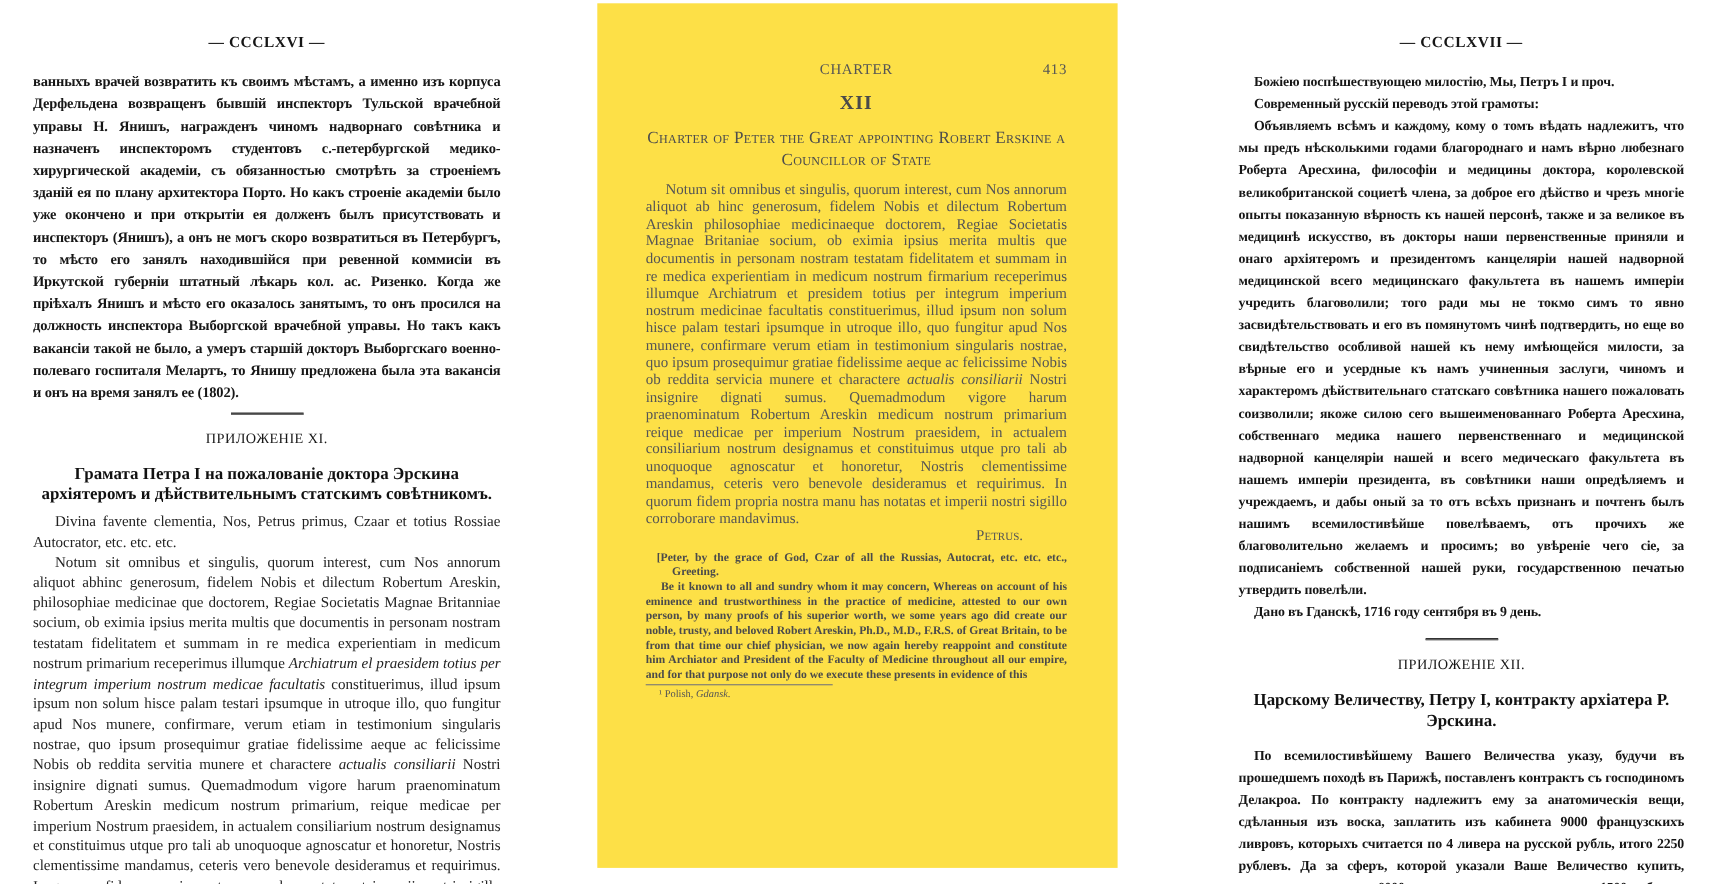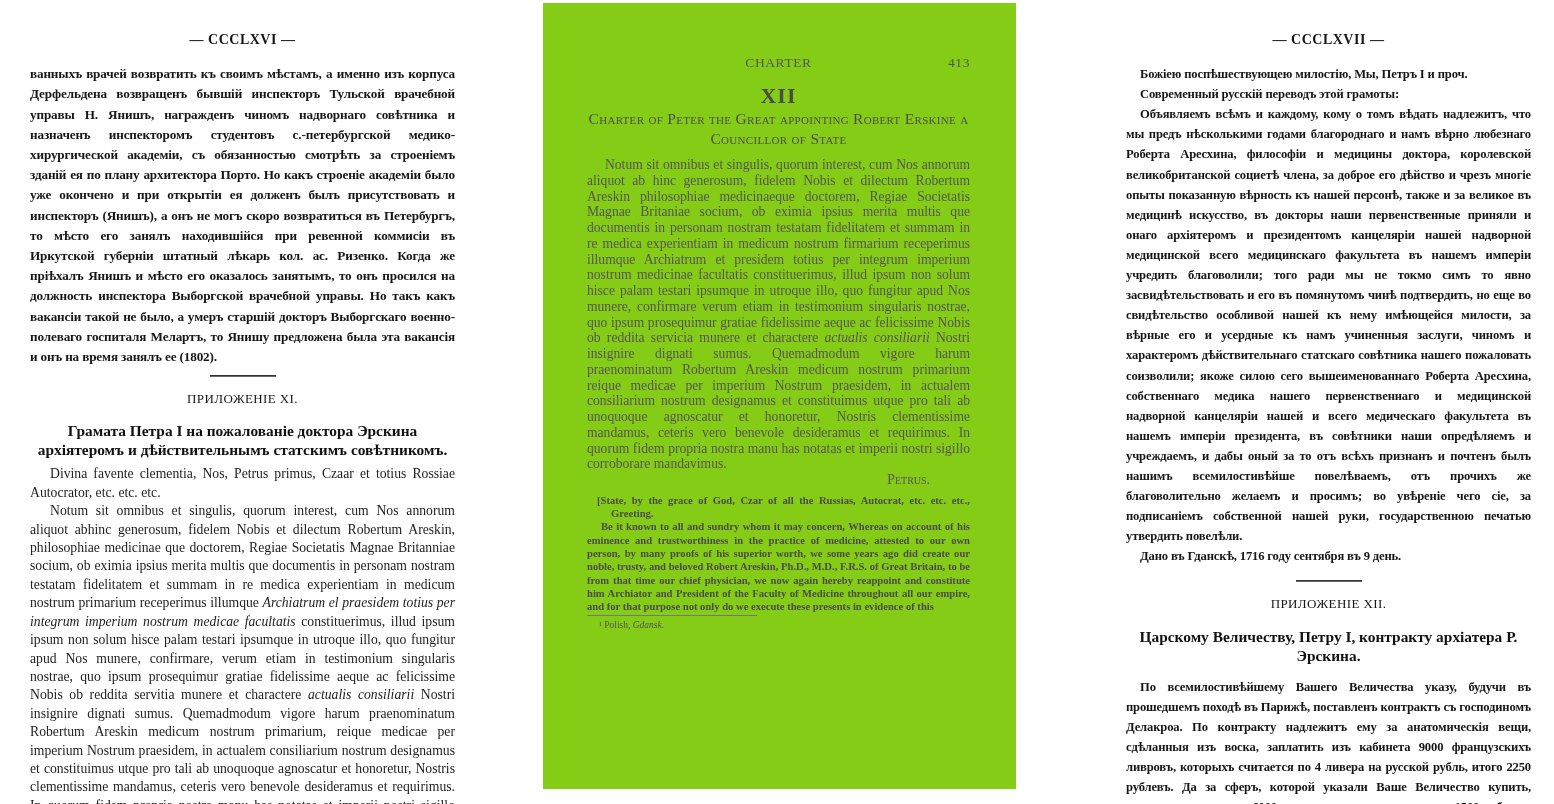--- a/index.html
+++ b/index.html
@@ -4,21 +4,21 @@
   <style>
     html, body { margin: 0; padding: 0; }
     body {
       width: 1554px; height: 804px; background: #ffffff; position: relative; overflow: hidden;
       font-family: "DejaVu Serif", serif; color: #1a1a1a;
     }
     .page { position: absolute; box-sizing: border-box; }
     #left { left: 30px; top: 20px; width: 425px; height: 760px; }
     #mid {
       left: 543px; top: 3px; width: 473px; height: 786px;
-      background: #84cc16; padding: 0 46px 0 44px;
+      background: #fde047; padding: 0 46px 0 44px;
     }
     #right { left: 1126px; top: 20px; width: 405px; height: 770px; }
 
     
     .ru { font-family: "Liberation Serif", serif; font-size: 13.2px; line-height: 20.2px; color: #161616; text-align: justify; }
     .ru p { margin: 0; }
     .ru .ind { text-indent: 14px; }
     .pnum { text-align: center; font-size: 14px; font-weight: bold; letter-spacing: 0.5px; margin: 10px 0 14px 0; font-family: "Liberation Serif", serif; }
     .ru-body { font-weight: bold; letter-spacing: -0.15px; }
     .rule { width: 66px; height: 1px; background: #333; border-bottom: 1px solid #666; margin: 8px auto 12px auto; }
@@ -26,21 +26,21 @@
     .appx-title { font-family: "Liberation Serif", serif; font-weight: bold; font-size: 15.4px; line-height: 19px; text-align: center; margin: 0 0 6px 0; color: #111; }
     .latin { font-family: "Liberation Serif", serif; font-size: 13.7px; line-height: 18.4px; color: #222; text-align: justify; }
     .latin p { margin: 0; }
     .latin .ind { text-indent: 20px; }
     .latin i { font-style: italic; }
 
     
     #mid .runhead { display: flex; justify-content: flex-end; margin-top: 52px; font-family: "Liberation Serif", serif; font-size: 13.5px; color: #555; letter-spacing: 0.6px; }
     #mid .runhead .rt { position: absolute; left: 0; right: 0; text-align: center; }
     #mid .runhead .pg { position: relative; }
-    #mid .numeral { text-align: center; font-family: "Liberation Serif", serif; font-weight: bold; font-size: 22px; color: #4a4a4a; margin: 12px 0 0 0; letter-spacing: 1px; }
+    #mid .numeral { text-align: center; font-family: "Liberation Serif", serif; font-weight: bold; font-size: 18px; color: #4a4a4a; margin: 12px 0 12px 0; letter-spacing: 1px; }
     #mid .title { text-align: center; font-family: "Liberation Serif", serif; font-size: 15.5px; line-height: 20px; color: #4d4d4d; font-variant: small-caps; letter-spacing: 0.3px; margin-bottom: 8px; }
     #mid .body { font-family: "Liberation Serif", serif; font-size: 13.6px; line-height: 15.75px; color: #555; text-align: justify; }
     #mid .body p { margin: 0; }
     #mid .ind { text-indent: 18px; }
     #mid .sc { font-variant: small-caps; }
     #mid .trans { font-family: "Liberation Serif", serif; font-size: 10.6px; line-height: 13.3px; color: #4b4b4b; font-weight: bold; text-align: justify; margin-top: 6px; }
     #mid .trans p { margin: 0; }
     #mid .trans .hang { padding-left: 24px; text-indent: -14px; }
     #mid .trans .ind { text-indent: 14px; }
     #mid .fn-rule { width: 170px; height: 1px; background: #777; margin: 2px 0 4px 0; }
@@ -74,21 +74,21 @@
   <div class="numeral">XII</div>
   <div class="title">Charter of Peter the Great appointing Robert Erskine a Councillor of State</div>
   <div class="body">
     <p class="ind"><span>Notum sit omnibus et singulis, quorum interest, cum Nos annorum aliquot ab hinc generosum, fidelem Nobis et dilectum Robertum Areskin philosophiae medicinaeque doctorem, Regiae Societatis Magnae Britaniae socium, ob eximia ipsius merita multis que documentis in personam nostram testatam fidelitatem et summam in re medica experientiam in medicum nostrum firmarium receperimus illumque Archiatrum et presidem totius per integrum imperium nostrum medicinae facultatis constituerimus, illud ipsum non solum hisce palam testari ipsumque in utroque illo, quo fungitur apud Nos munere, confirmare verum etiam in testimonium singularis nostrae, quo ipsum prosequimur gratiae fidelissime aeque ac felicissime Nobis ob reddita servicia munere et charactere </span><i>actualis consiliarii</i><span> Nostri insignire dignati sumus. Quemadmodum vigore harum praenominatum Robertum Areskin medicum nostrum primarium reique medicae per imperium Nostrum praesidem, in actualem consiliarium nostrum designamus et constituimus utque pro tali ab unoquoque agnoscatur et honoretur, Nostris clementissime mandamus, ceteris vero benevole desideramus et requirimus. In quorum fidem propria nostra manu has notatas et imperii nostri sigillo corroborare mandavimus.</span></p>
     <div class="right-sig">
       <span></span>
       <span class="sc">Petrus.</span>
     </div>
   </div>
   <div class="trans">
-    <p class="hang">[State, by the grace of God, Czar of all the Russias, Autocrat, etc. etc. etc., Greeting.</p>
+    <p class="hang">[Peter, by the grace of God, Czar of all the Russias, Autocrat, etc. etc. etc., Greeting.</p>
     <p class="ind">Be it known to all and sundry whom it may concern, Whereas on account of his eminence and trustworthiness in the practice of medicine, attested to our own person, by many proofs of his superior worth, we some years ago did create our noble, trusty, and beloved Robert Areskin, Ph.D., M.D., F.R.S. of Great Britain, to be from that time our chief physician, we now again hereby reappoint and constitute him Archiator and President of the Faculty of Medicine throughout all our empire, and for that purpose not only do we execute these presents in evidence of this</p>
   </div>
   <div class="fn-rule"></div>
   <div class="fn">
     <span>¹</span>
     <span>Polish,</span>
     <i>Gdansk.</i>
   </div>
 </div>
 

